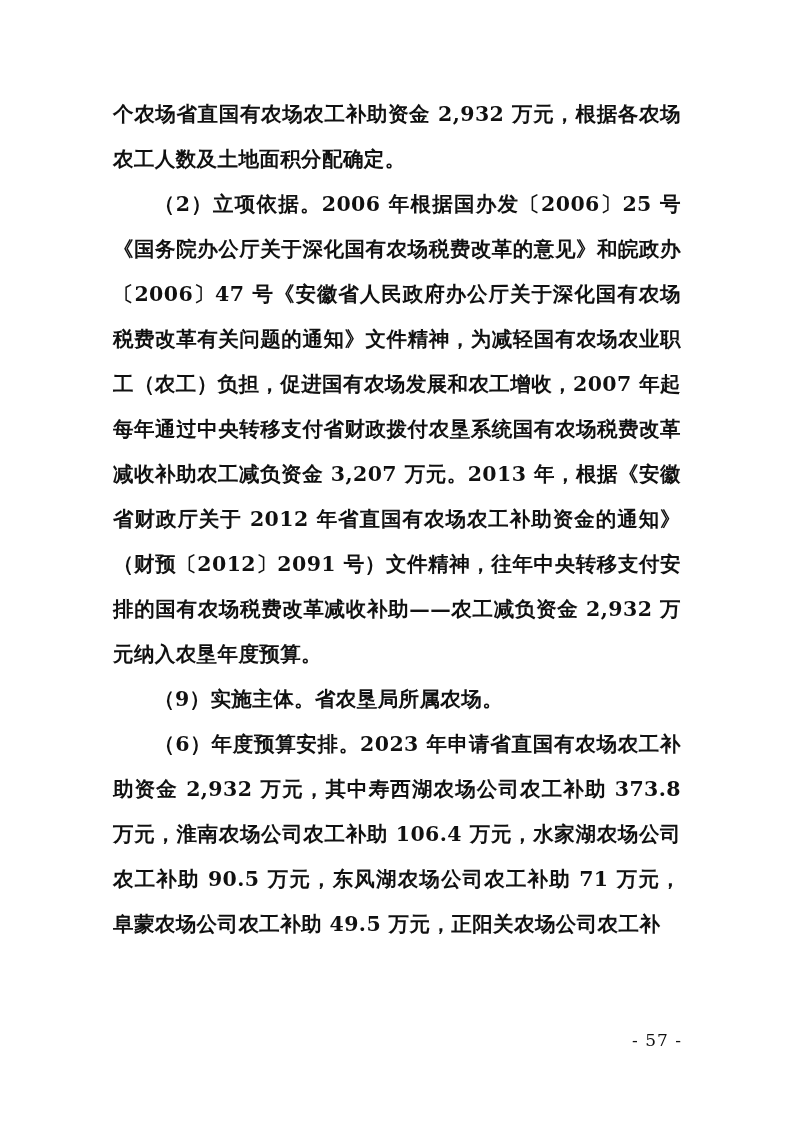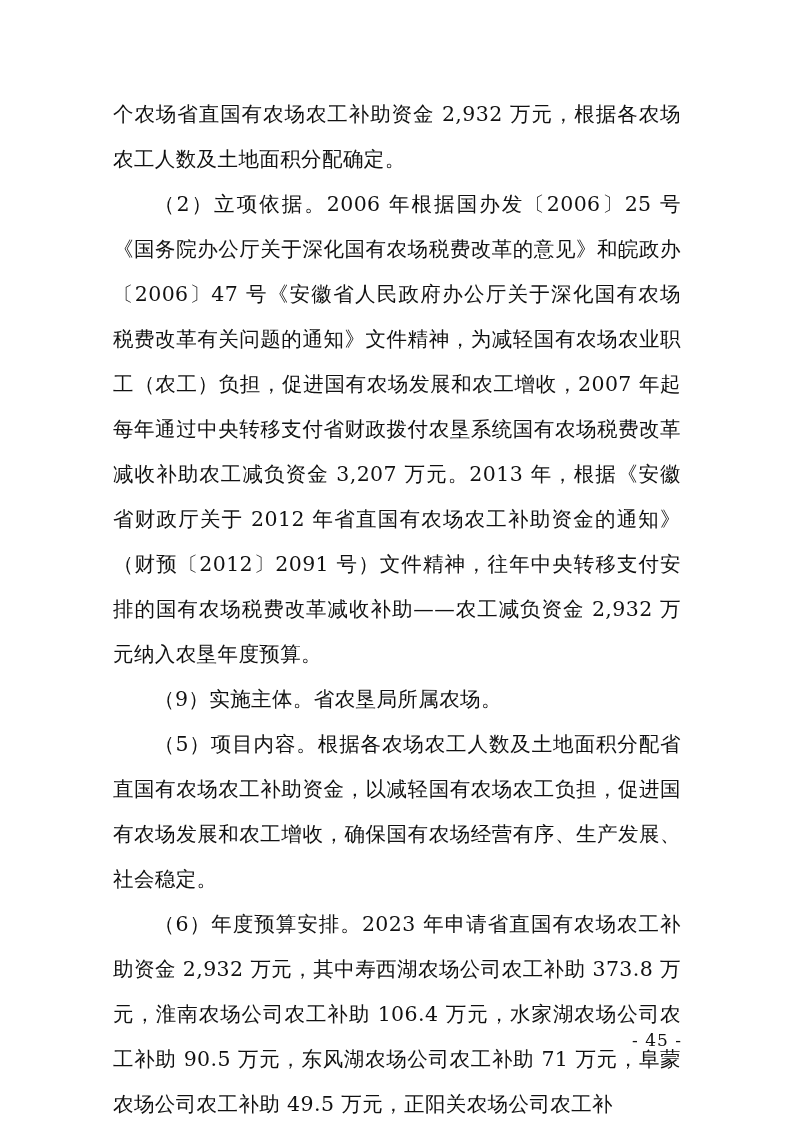--- a/index.html
+++ b/index.html
@@ -31,20 +31,21 @@
   }
   p.para {
     margin: 0 0 0 0;
     font-size: 20.5px;
     line-height: 45px;
     text-align: justify;
     text-justify: inter-ideograph;
     letter-spacing: 0.4px;
     word-break: break-all;
     color: #111111;
+    font-weight: bold;
   }
   p.indent {
     text-indent: 41px;
   }
   .page-number {
     position: absolute;
     left: 0;
     top: 1030px;
     width: 794px;
     text-align: center;
@@ -58,19 +59,18 @@
   }
 </style>
 </head>
 <body>
 
 <div class="page">
   <div class="content">
     <p class="para">个农场省直国有农场农工补助资金 2,932 万元，根据各农场农工人数及土地面积分配确定。</p>
     <p class="para indent">（2）立项依据。2006 年根据国办发〔2006〕25 号《国务院办公厅关于深化国有农场税费改革的意见》和皖政办〔2006〕47 号《安徽省人民政府办公厅关于深化国有农场税费改革有关问题的通知》文件精神，为减轻国有农场农业职工（农工）负担，促进国有农场发展和农工增收，2007 年起每年通过中央转移支付省财政拨付农垦系统国有农场税费改革减收补助农工减负资金 3,207 万元。2013 年，根据《安徽省财政厅关于 2012 年省直国有农场农工补助资金的通知》（财预〔2012〕2091 号）文件精神，往年中央转移支付安排的国有农场税费改革减收补助——农工减负资金 2,932 万元纳入农垦年度预算。</p>
     <p class="para indent">（9）实施主体。省农垦局所属农场。</p>
-    <p class="para indent">（5）项目内容。根据各农场农工人数及土地面积分配省直国有农场农工补助资金，以减轻国有农场农工负担，促进国有农场发展和农工增收，确保国有农场经营有序、生产发展、社会稳定。</p>
     <p class="para indent">（6）年度预算安排。2023 年申请省直国有农场农工补助资金 2,932 万元，其中寿西湖农场公司农工补助 373.8 万元，淮南农场公司农工补助 106.4 万元，水家湖农场公司农工补助 90.5 万元，东风湖农场公司农工补助 71 万元，阜蒙农场公司农工补助 49.5 万元，正阳关农场公司农工补</p>
   </div>
   <div class="page-number">
-    <span>- 45 -</span>
+    <span>- 57 -</span>
   </div>
 </div>
 
 </body></html>

